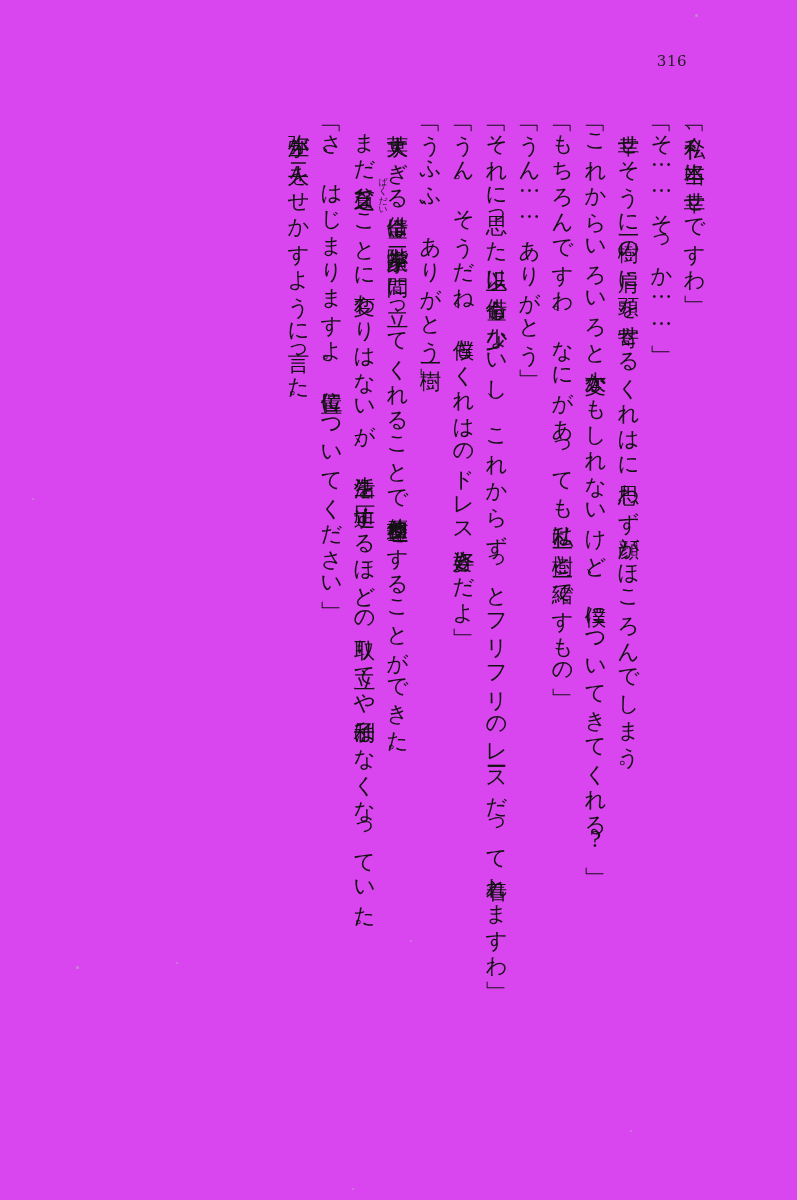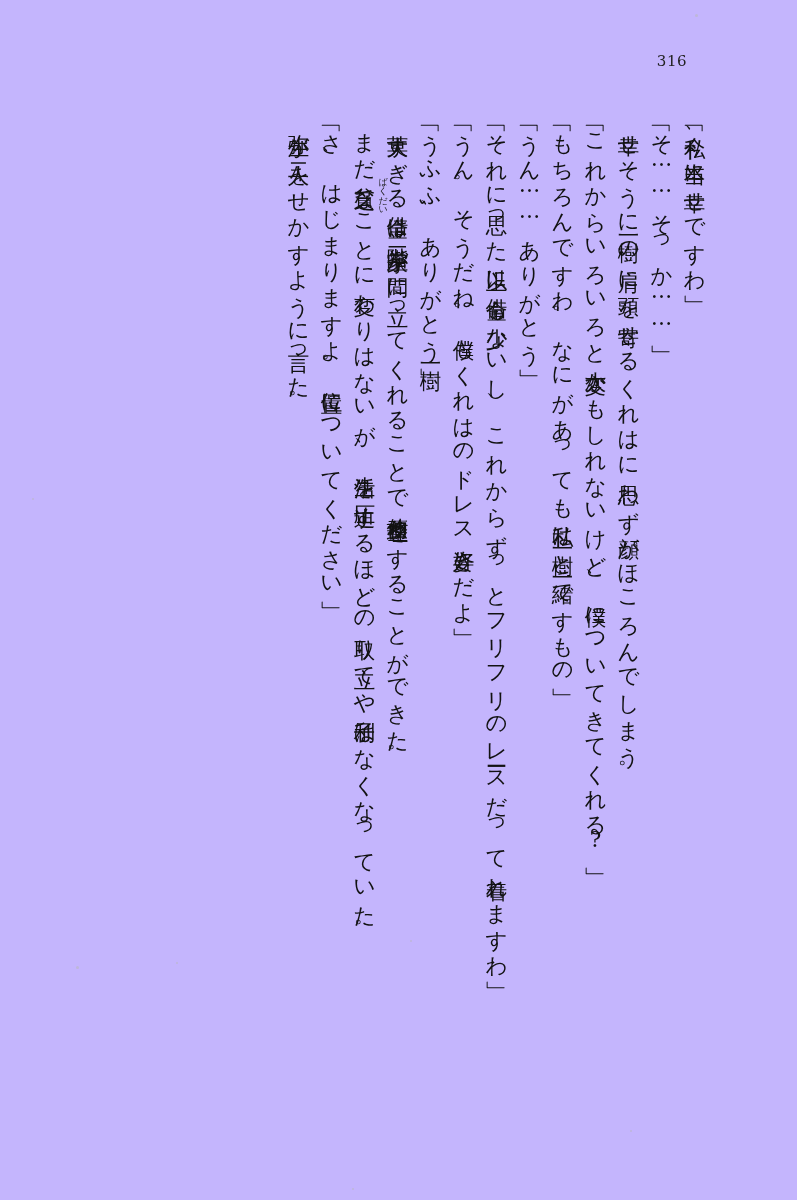--- a/index.html
+++ b/index.html
@@ -12,21 +12,21 @@
     height: 1200px;
     font-family: "DejaVu Serif", "Liberation Serif", serif;
     color: #141414;
     position: relative;
     overflow: hidden;
   }
 
   .page {
     position: absolute;
     inset: 0;
-    background: #c4b5fd;
+    background: #d946ef;
   }
 
   
   .page-number {
     position: absolute;
     top: 52px;
     right: 110px;
     font-size: 15px;
     font-family: "DejaVu Serif", "Liberation Serif", serif;
     color: #222;

